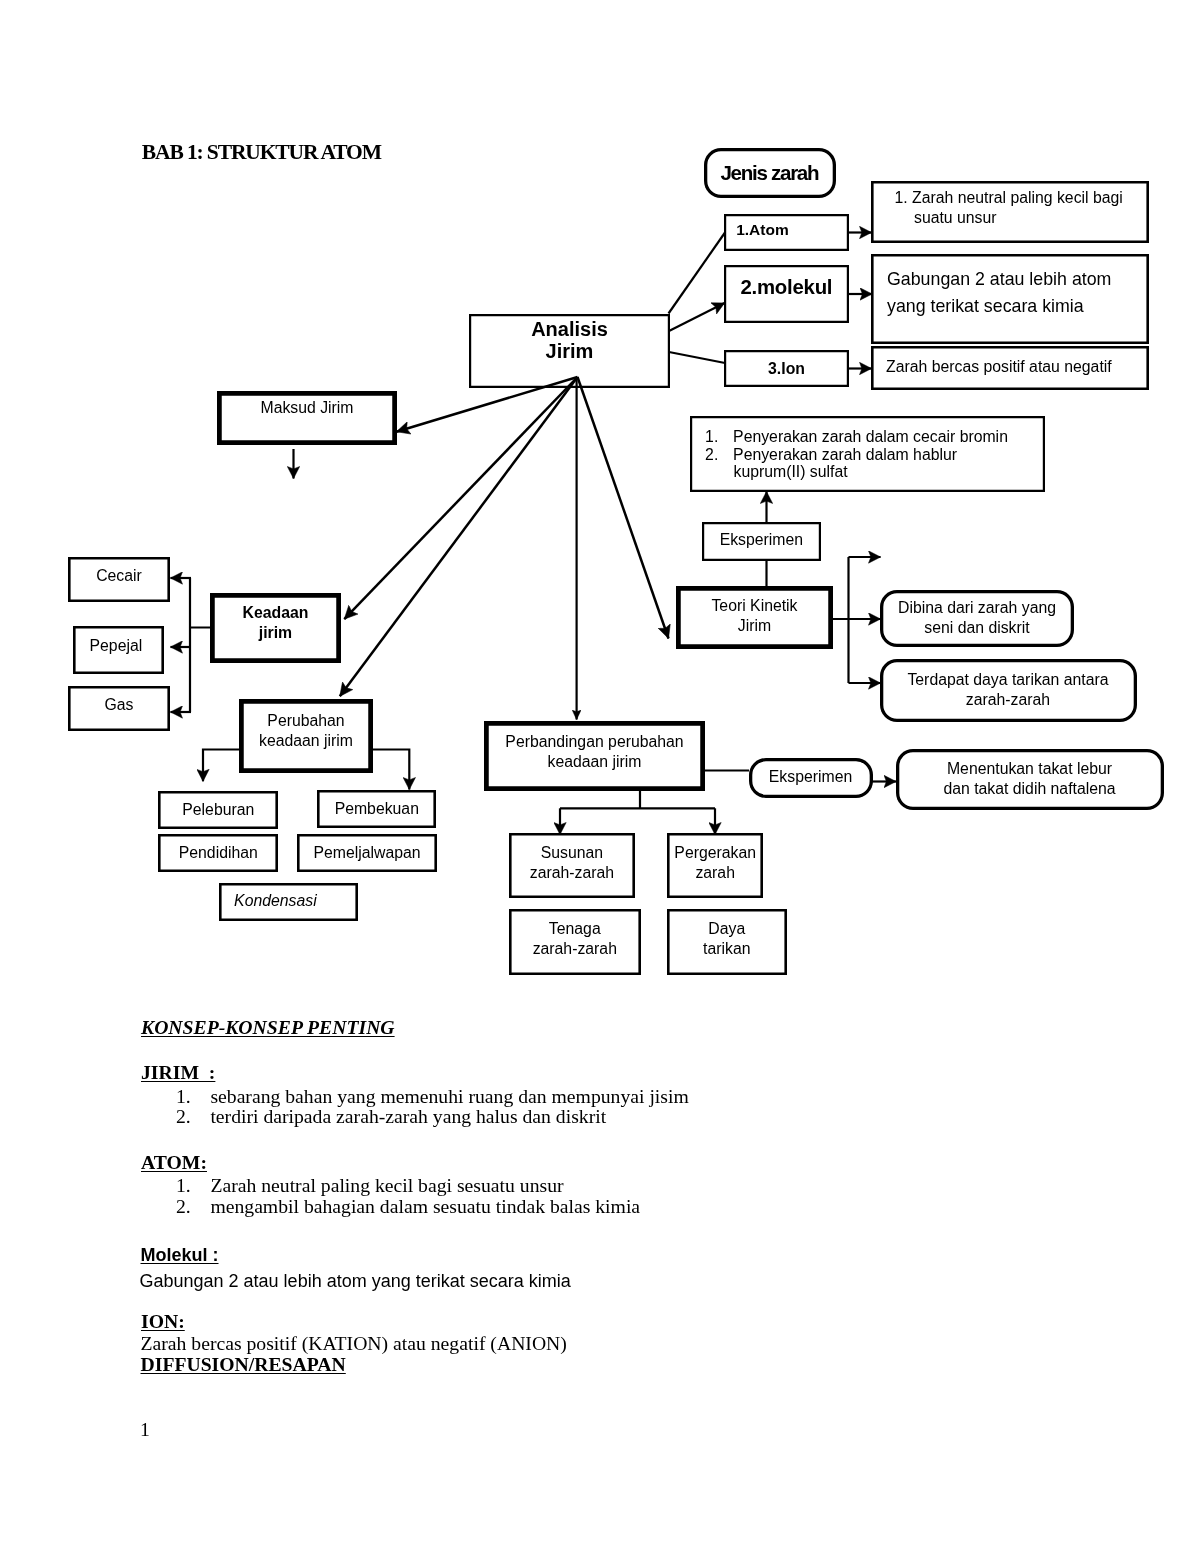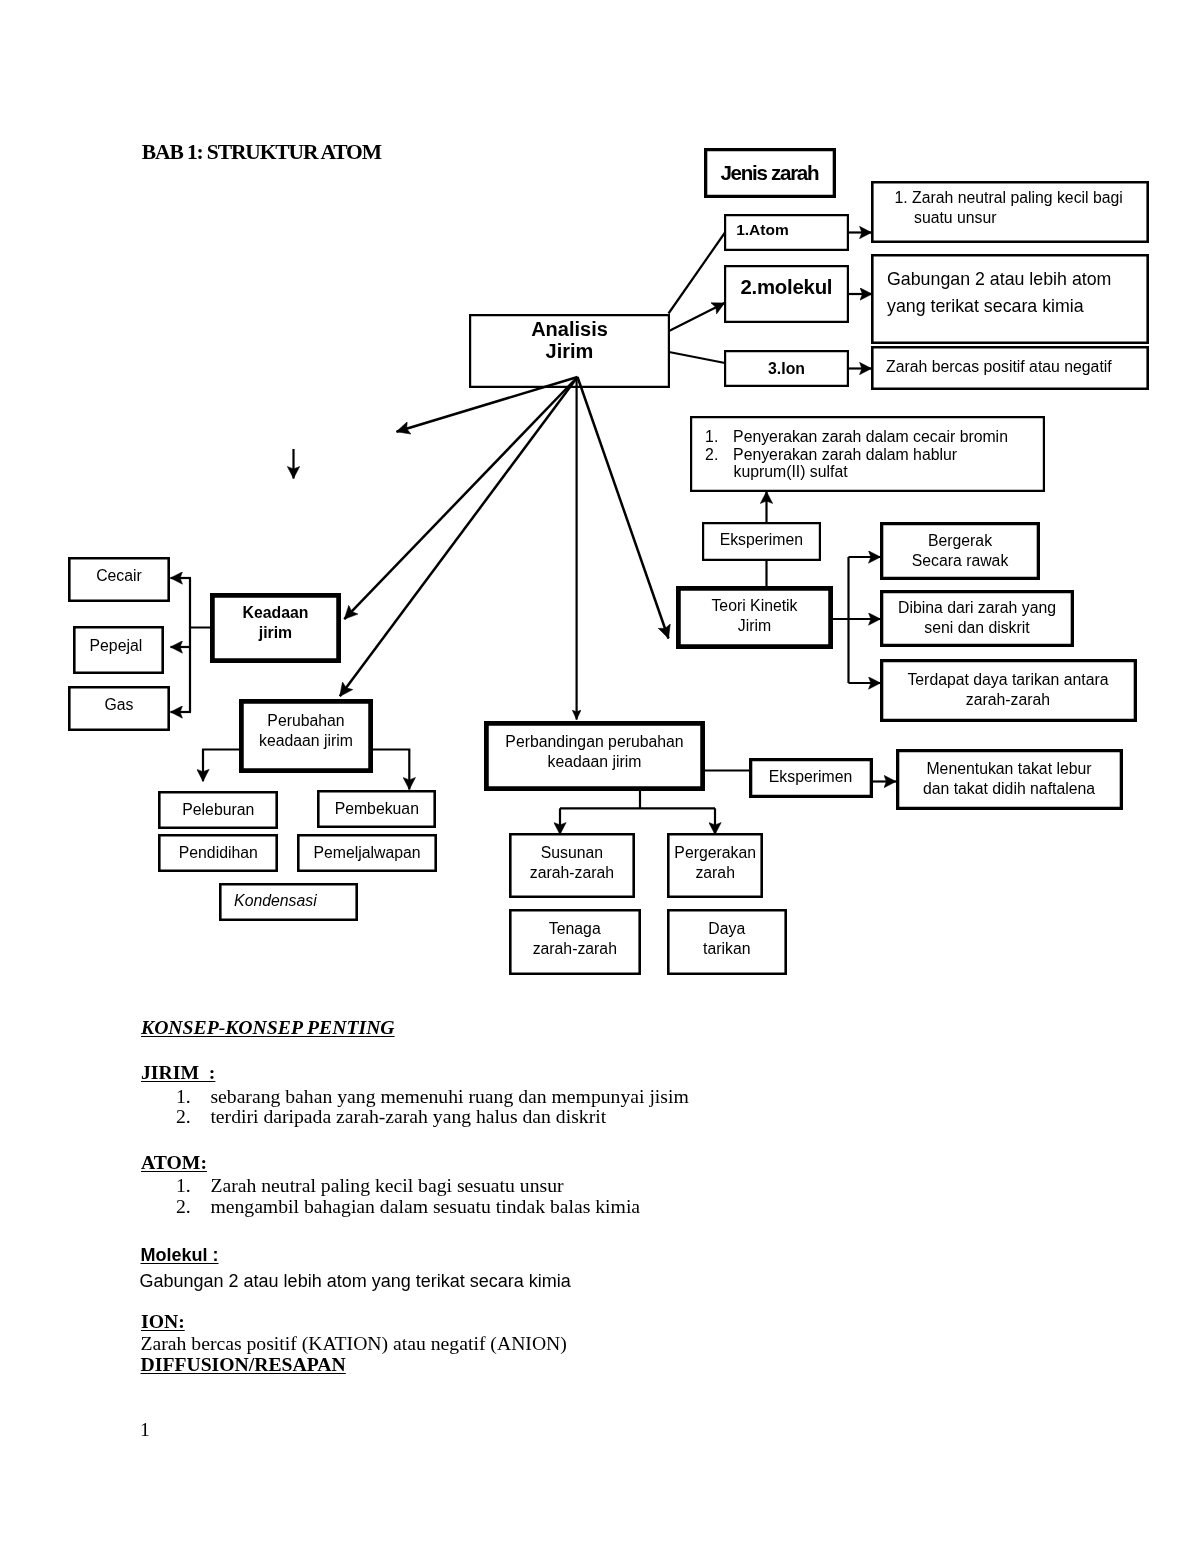--- a/index.html
+++ b/index.html
@@ -7,21 +7,21 @@
        font-family:"Liberation Sans",sans-serif;color:#000;
        -webkit-font-smoothing:antialiased;}
   #page{position:absolute;left:0;top:0;width:1200px;height:1553px;background:#fff;}
   #wires{position:absolute;left:0;top:0;width:1200px;height:1553px;pointer-events:none;}
   .bx{position:absolute;box-sizing:border-box;background:transparent;
       box-shadow:inset 0 0 0 2.6px #000;
       display:flex;align-items:center;justify-content:center;text-align:center;
       font-family:"Liberation Sans",sans-serif;line-height:1.24;white-space:pre;}
   .bx > span{white-space:pre;}
   .bx.thin{box-shadow:inset 0 0 0 2.2px #000;}
-  .bx.med{box-shadow:inset 0 0 0 3.3px #000;}
+  .bx.med{box-shadow:inset 0 0 0 3.3px #000;border-radius:17px;}
   .bx.thick{box-shadow:inset 0 0 0 4.75px #000;}
   .bx.b{font-weight:bold;}
   .bx.lft{justify-content:flex-start;text-align:left;}
   .txt{position:absolute;white-space:pre;}
   .serif{font-family:"Liberation Serif",serif;}
   .sans{font-family:"Liberation Sans",sans-serif;}
   .ul{text-decoration:underline;text-underline-offset:2px;}
   .bi{font-weight:bold;font-style:italic;}
   .bd{font-weight:bold;}
 </style>
@@ -114,20 +114,21 @@
   <div class="bx lft" style="left:871px;top:180.5px;width:278px;height:62px;font-size:15.8px;padding:7px 0 0 0;align-items:flex-start;flex-direction:column;">
     <span style="padding-left:23.5px;display:block;">1. Zarah neutral paling kecil bagi</span>
     <span style="padding-left:43px;display:block;margin-top:1px;">suatu unsur</span>
   </div>
   <div class="bx lft" style="left:871px;top:254px;width:278px;height:89.5px;font-size:17.8px;padding:0 0 12px 16px;align-items:center;flex-direction:column;justify-content:center;line-height:21px;">
     <span style="display:block;align-self:flex-start;">Gabungan 2 atau lebih atom</span>
     <span style="display:block;align-self:flex-start;margin-top:6.5px;">yang terikat secara kimia</span>
   </div>
   <div class="bx lft" style="left:871px;top:346px;width:278px;height:44px;font-size:15.8px;padding-left:15px;padding-bottom:3px;">Zarah bercas positif atau negatif</div>
 
+  <div class="bx thick" style="left:217px;top:391px;width:180px;height:54px;font-size:15.8px;align-items:flex-start;padding-top:7.2px;">Maksud Jirim</div>
 
   <div class="bx" style="left:68px;top:557px;width:102px;height:45px;font-size:15.8px;padding-bottom:7.5px;">Cecair</div>
   <div class="bx" style="left:73px;top:626.3px;width:90.8px;height:47.5px;font-size:15.8px;padding-bottom:8px;padding-right:5px;">Pepejal</div>
   <div class="bx" style="left:68px;top:686px;width:102px;height:45px;font-size:15.8px;padding-bottom:7.5px;">Gas</div>
 
   <div class="bx thick b" style="left:210px;top:592.5px;width:131px;height:70px;font-size:15.8px;line-height:20px;padding-bottom:8.5px;">Keadaan
 jirim</div>
 
   <div class="bx thick" style="left:239px;top:699px;width:134px;height:74px;font-size:15.8px;line-height:20px;padding-bottom:11px;">Perubahan
 keadaan jirim</div>
@@ -141,31 +142,29 @@
   <div class="bx thin" style="left:690px;top:416px;width:355px;height:76px;font-size:15.8px;display:block;">
     <span class="txt" style="left:15.1px;top:11.3px;">1.</span>
     <span class="txt" style="left:43.1px;top:11.3px;">Penyerakan zarah dalam cecair bromin</span>
     <span class="txt" style="left:15.1px;top:29.1px;">2.</span>
     <span class="txt" style="left:43.1px;top:29.1px;">Penyerakan zarah dalam hablur</span>
     <span class="txt" style="left:43.5px;top:46.3px;">kuprum(II) sulfat</span>
   </div>
   <div class="bx thin" style="left:701.8px;top:521.9px;width:119.2px;height:39.1px;font-size:15.8px;padding-bottom:3.5px;">Eksperimen</div>
   <div class="bx thick" style="left:676px;top:586px;width:157px;height:63px;font-size:15.8px;line-height:20px;padding-bottom:4px;">Teori Kinetik
 Jirim</div>
-  <div class="bx med" style="left:880px;top:521.5px;width:160px;height:58px;font-size:15.8px;line-height:1.266;padding-bottom:0.0px;">Bergerak
-Secara rawak</div>
   <div class="bx med" style="left:880px;top:589.5px;width:194px;height:57px;font-size:15.8px;line-height:1.266;padding-bottom:0.0px;">Dibina dari zarah yang
 seni dan diskrit</div>
   <div class="bx med" style="left:879.5px;top:658.5px;width:257px;height:63px;font-size:15.8px;line-height:1.266;padding-bottom:0.0px;">Terdapat daya tarikan antara
 zarah-zarah</div>
 
   <div class="bx thick" style="left:484px;top:721px;width:221px;height:70px;font-size:15.8px;line-height:20px;padding-bottom:9px;">Perbandingan perubahan
 keadaan jirim</div>
   <div class="bx med" style="left:748.5px;top:757.5px;width:124px;height:40px;font-size:15.8px;padding-bottom:1.5px;">Eksperimen</div>
-  <div class="bx med" style="left:895.5px;top:748.5px;width:227px;height:61px;font-size:15.8px;line-height:1.266;padding-bottom:0.0px;">Menentukan takat lebur
+  <div class="bx med" style="left:895.5px;top:748.5px;width:268px;height:61px;font-size:15.8px;line-height:1.266;padding-bottom:0.0px;">Menentukan takat lebur
 dan takat didih naftalena</div>
 
   <div class="bx" style="left:509.1px;top:833.4px;width:125.6px;height:64.7px;font-size:15.8px;line-height:1.266;padding-bottom:5.5px;">Susunan
 zarah-zarah</div>
   <div class="bx" style="left:667.2px;top:833.4px;width:96px;height:64.7px;font-size:15.8px;line-height:1.266;padding-bottom:5.5px;">Pergerakan
 zarah</div>
   <div class="bx" style="left:508.7px;top:909.3px;width:132.2px;height:65.4px;font-size:15.8px;line-height:1.266;padding-bottom:6.5px;">Tenaga
 zarah-zarah</div>
   <div class="bx" style="left:666.8px;top:909.3px;width:120px;height:65.4px;font-size:15.8px;line-height:1.266;padding-bottom:6.5px;">Daya
 tarikan</div>

